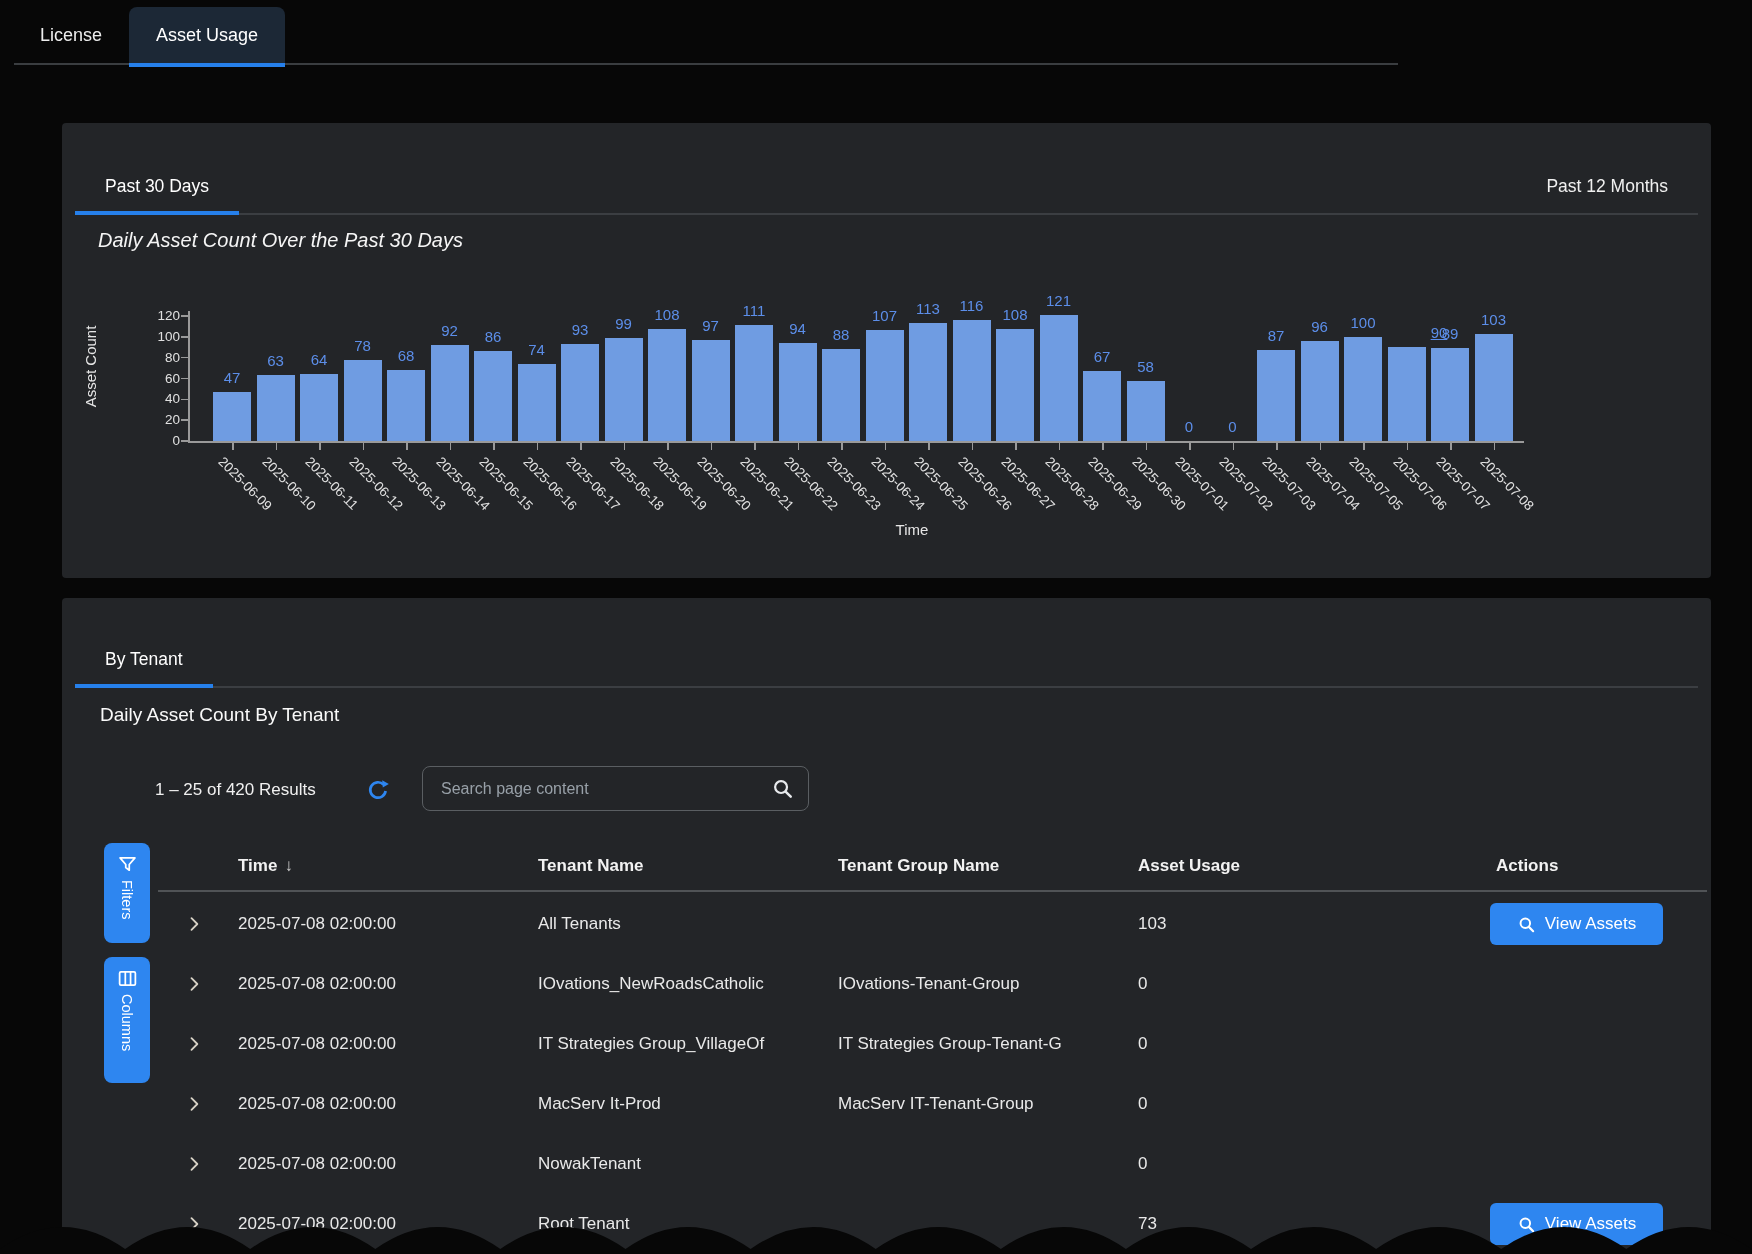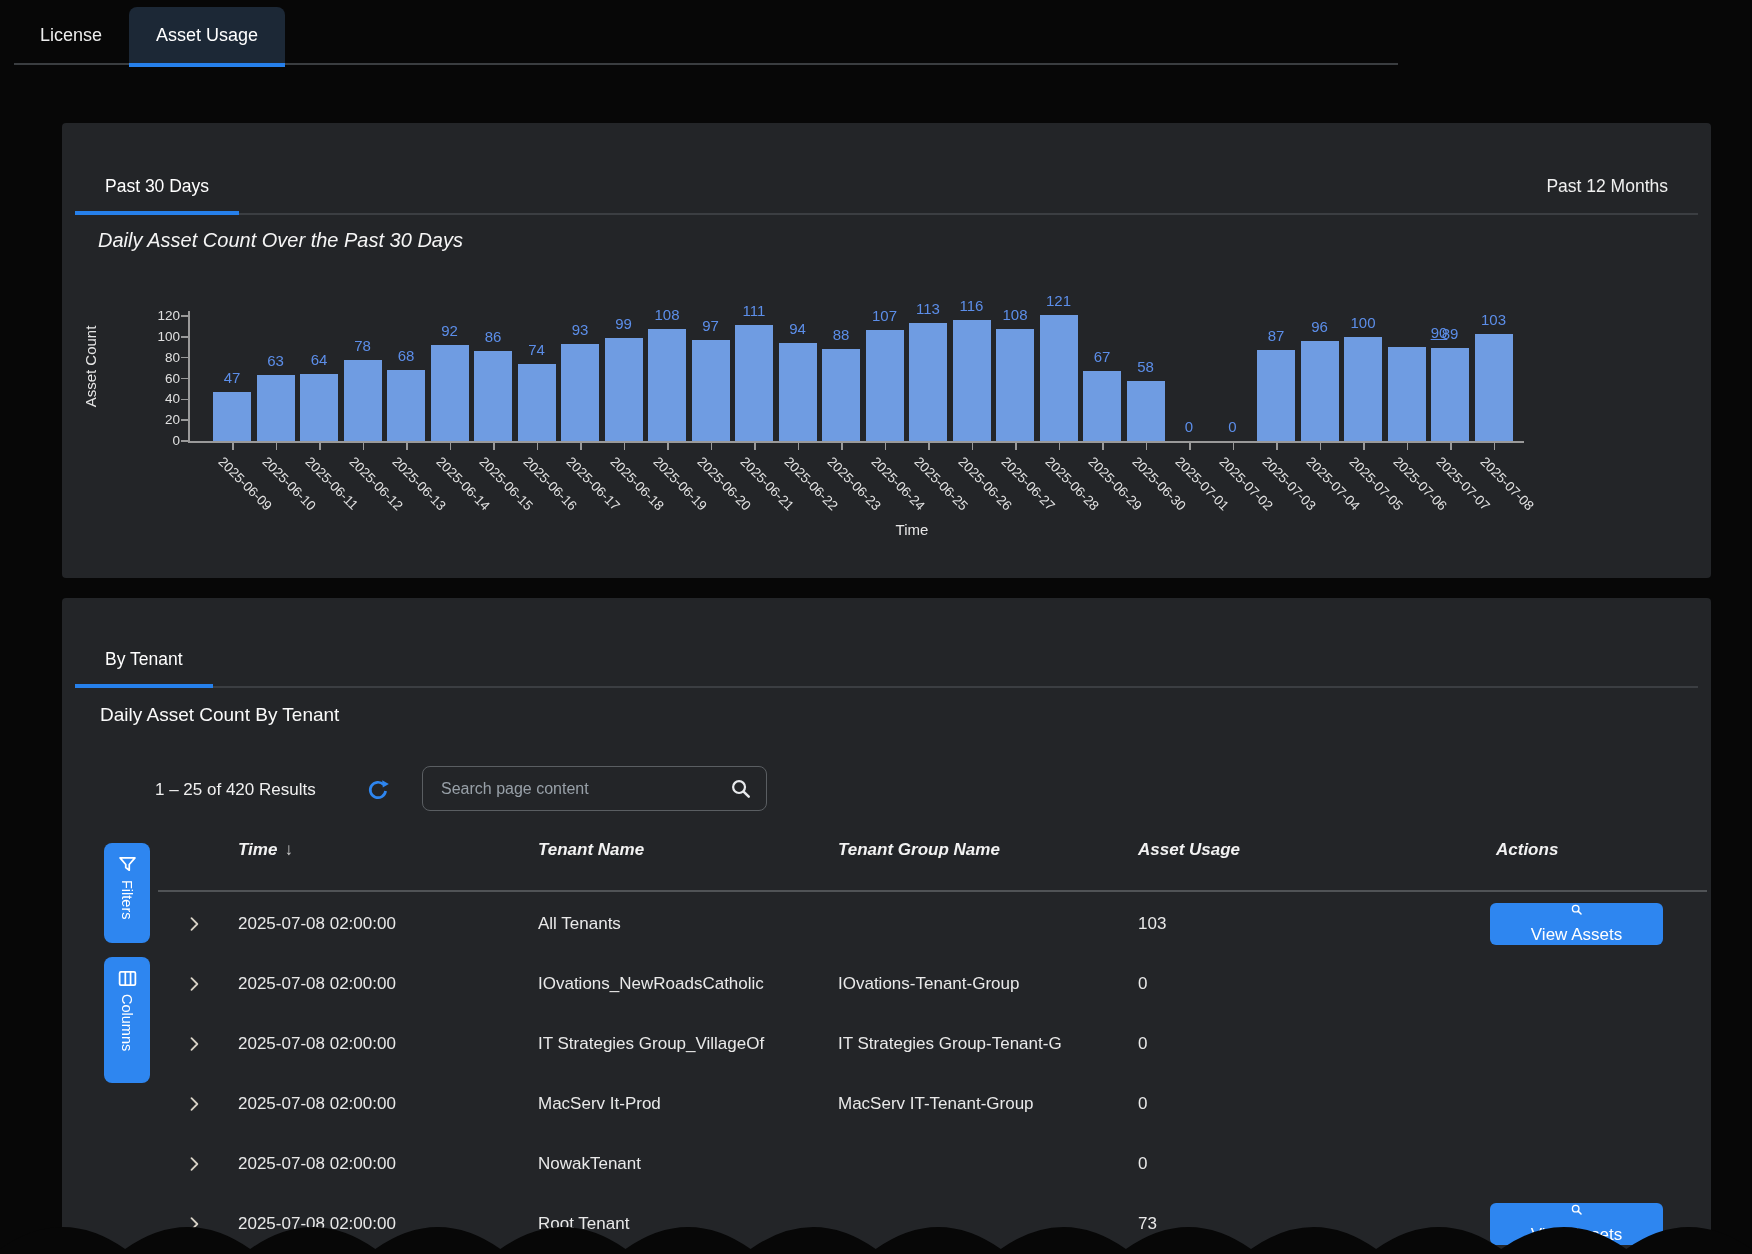--- a/index.html
+++ b/index.html
@@ -41,52 +41,52 @@
   .date-label { position:absolute; font-size:13.5px; color:#e2e2e2; white-space:nowrap;
                 transform:rotate(45deg); transform-origin:0 0; }
   .y-axis-title { position:absolute; left:-62px; top:85px; width:180px; text-align:center;
                   font-size:15px; color:#e6e6e6; transform:rotate(-90deg); }
   .x-axis-title { position:absolute; left:800px; top:248px; width:100px; text-align:center;
                   font-size:15px; color:#e6e6e6; }
   
   .table-heading { position:absolute; left:38px; top:106px; font-size:19px; color:#fafafa; }
   .results-text { position:absolute; left:93px; top:182px; font-size:17px; color:#f0f0f0; }
   .refresh-btn { position:absolute; left:304px; top:180px; width:24px; height:24px; cursor:pointer; background:none; border:none; }
-  .search-box { position:absolute; left:360px; top:168px; width:345px; height:45px;
+  .search-box { position:absolute; left:360px; top:168px; width:387px; height:45px;
                 border:1.5px solid #5a5e62; border-radius:8px; display:flex; align-items:center; }
   .search-box input { flex:1; background:transparent; border:none; outline:none; color:#e8e8e8;
                       font-size:16px; padding:0 8px 0 18px; font-family:"Liberation Sans",sans-serif; }
   .search-box input::placeholder { color:#98a0a8; }
   .search-box .mag { margin-right:14px; display:flex; }
   .ghost-btn { position:absolute; top:164px; height:50px; background:transparent; border:1px solid #43474b;
                border-radius:8px; color:#2e86f0; font-size:17.5px; display:flex; align-items:center;
                justify-content:center; gap:11px; cursor:pointer; font-family:"Liberation Sans",sans-serif; }
   #export-btn { left:1211px; width:197px; }
   #select-view-btn { left:1425px; width:221px; }
   .side-btn { position:absolute; left:42px; width:46px; background:#2e86f0; border-radius:8px;
               display:flex; flex-direction:column; align-items:center; color:#fff; cursor:pointer; border:none; }
   #filters-btn { top:245px; height:100px; }
   #columns-btn { top:359px; height:126px; }
   .side-btn svg { margin-top:11px; }
   .side-btn .vlabel { writing-mode:vertical-rl; font-size:14.5px; margin-top:5px; color:#fff;
                       font-family:"Liberation Sans",sans-serif; }
-  .thead { position:absolute; left:0; top:232px; width:1606px; height:44px;font-style:italic; }
+  .thead { position:absolute; left:0; top:248px; width:1606px; height:44px; }
   .th { position:absolute; top:10px; font-size:17px; font-weight:bold; color:#f2f2f2; white-space:nowrap; }
   .h-time{left:176px;} .h-tenant{left:476px;} .h-group{left:776px;} .h-usage{left:1076px;} .h-actions{left:1434px;}
   .sort { font-weight:normal; color:#cfcfcf; margin-left:7px; font-size:17px; }
   .header-line { position:absolute; left:96px; top:292px; width:1549px; height:1.5px; background:#505356; }
   #rows { position:absolute; left:0; top:296px; width:1649px; }
   .t-row { position:relative; height:60px; }
   .cell { position:absolute; top:50%; transform:translateY(-50%); font-size:17px; color:#e9e9e9; white-space:nowrap; }
   .chev { left:122px; display:flex; cursor:pointer; }
   .c-time{left:176px;} .c-tenant{left:476px; width:274px; overflow:hidden;}
   .c-group{left:776px; width:278px; overflow:hidden;} .c-usage{left:1076px;}
   .view-assets { position:absolute; left:1428px; top:9px; width:173px; height:42px; background:#2e86f0;
                  border:none; border-radius:6px; color:#fff; font-size:17px; display:flex; align-items:center;
-                 justify-content:center; gap:9px; cursor:pointer; font-family:"Liberation Sans",sans-serif;flex-direction:column; }
+                 justify-content:center; gap:9px; cursor:pointer; font-family:"Liberation Sans",sans-serif; }
   
   #wave { position:absolute; left:0; top:1224px; width:1752px; height:30px; z-index:20; pointer-events:none; }
 </style>
 </head>
 <body>
 
 <div class="topbar">
   <div class="topbar-line"></div>
   <div class="top-tabs">
     <div class="top-tab">License</div>

